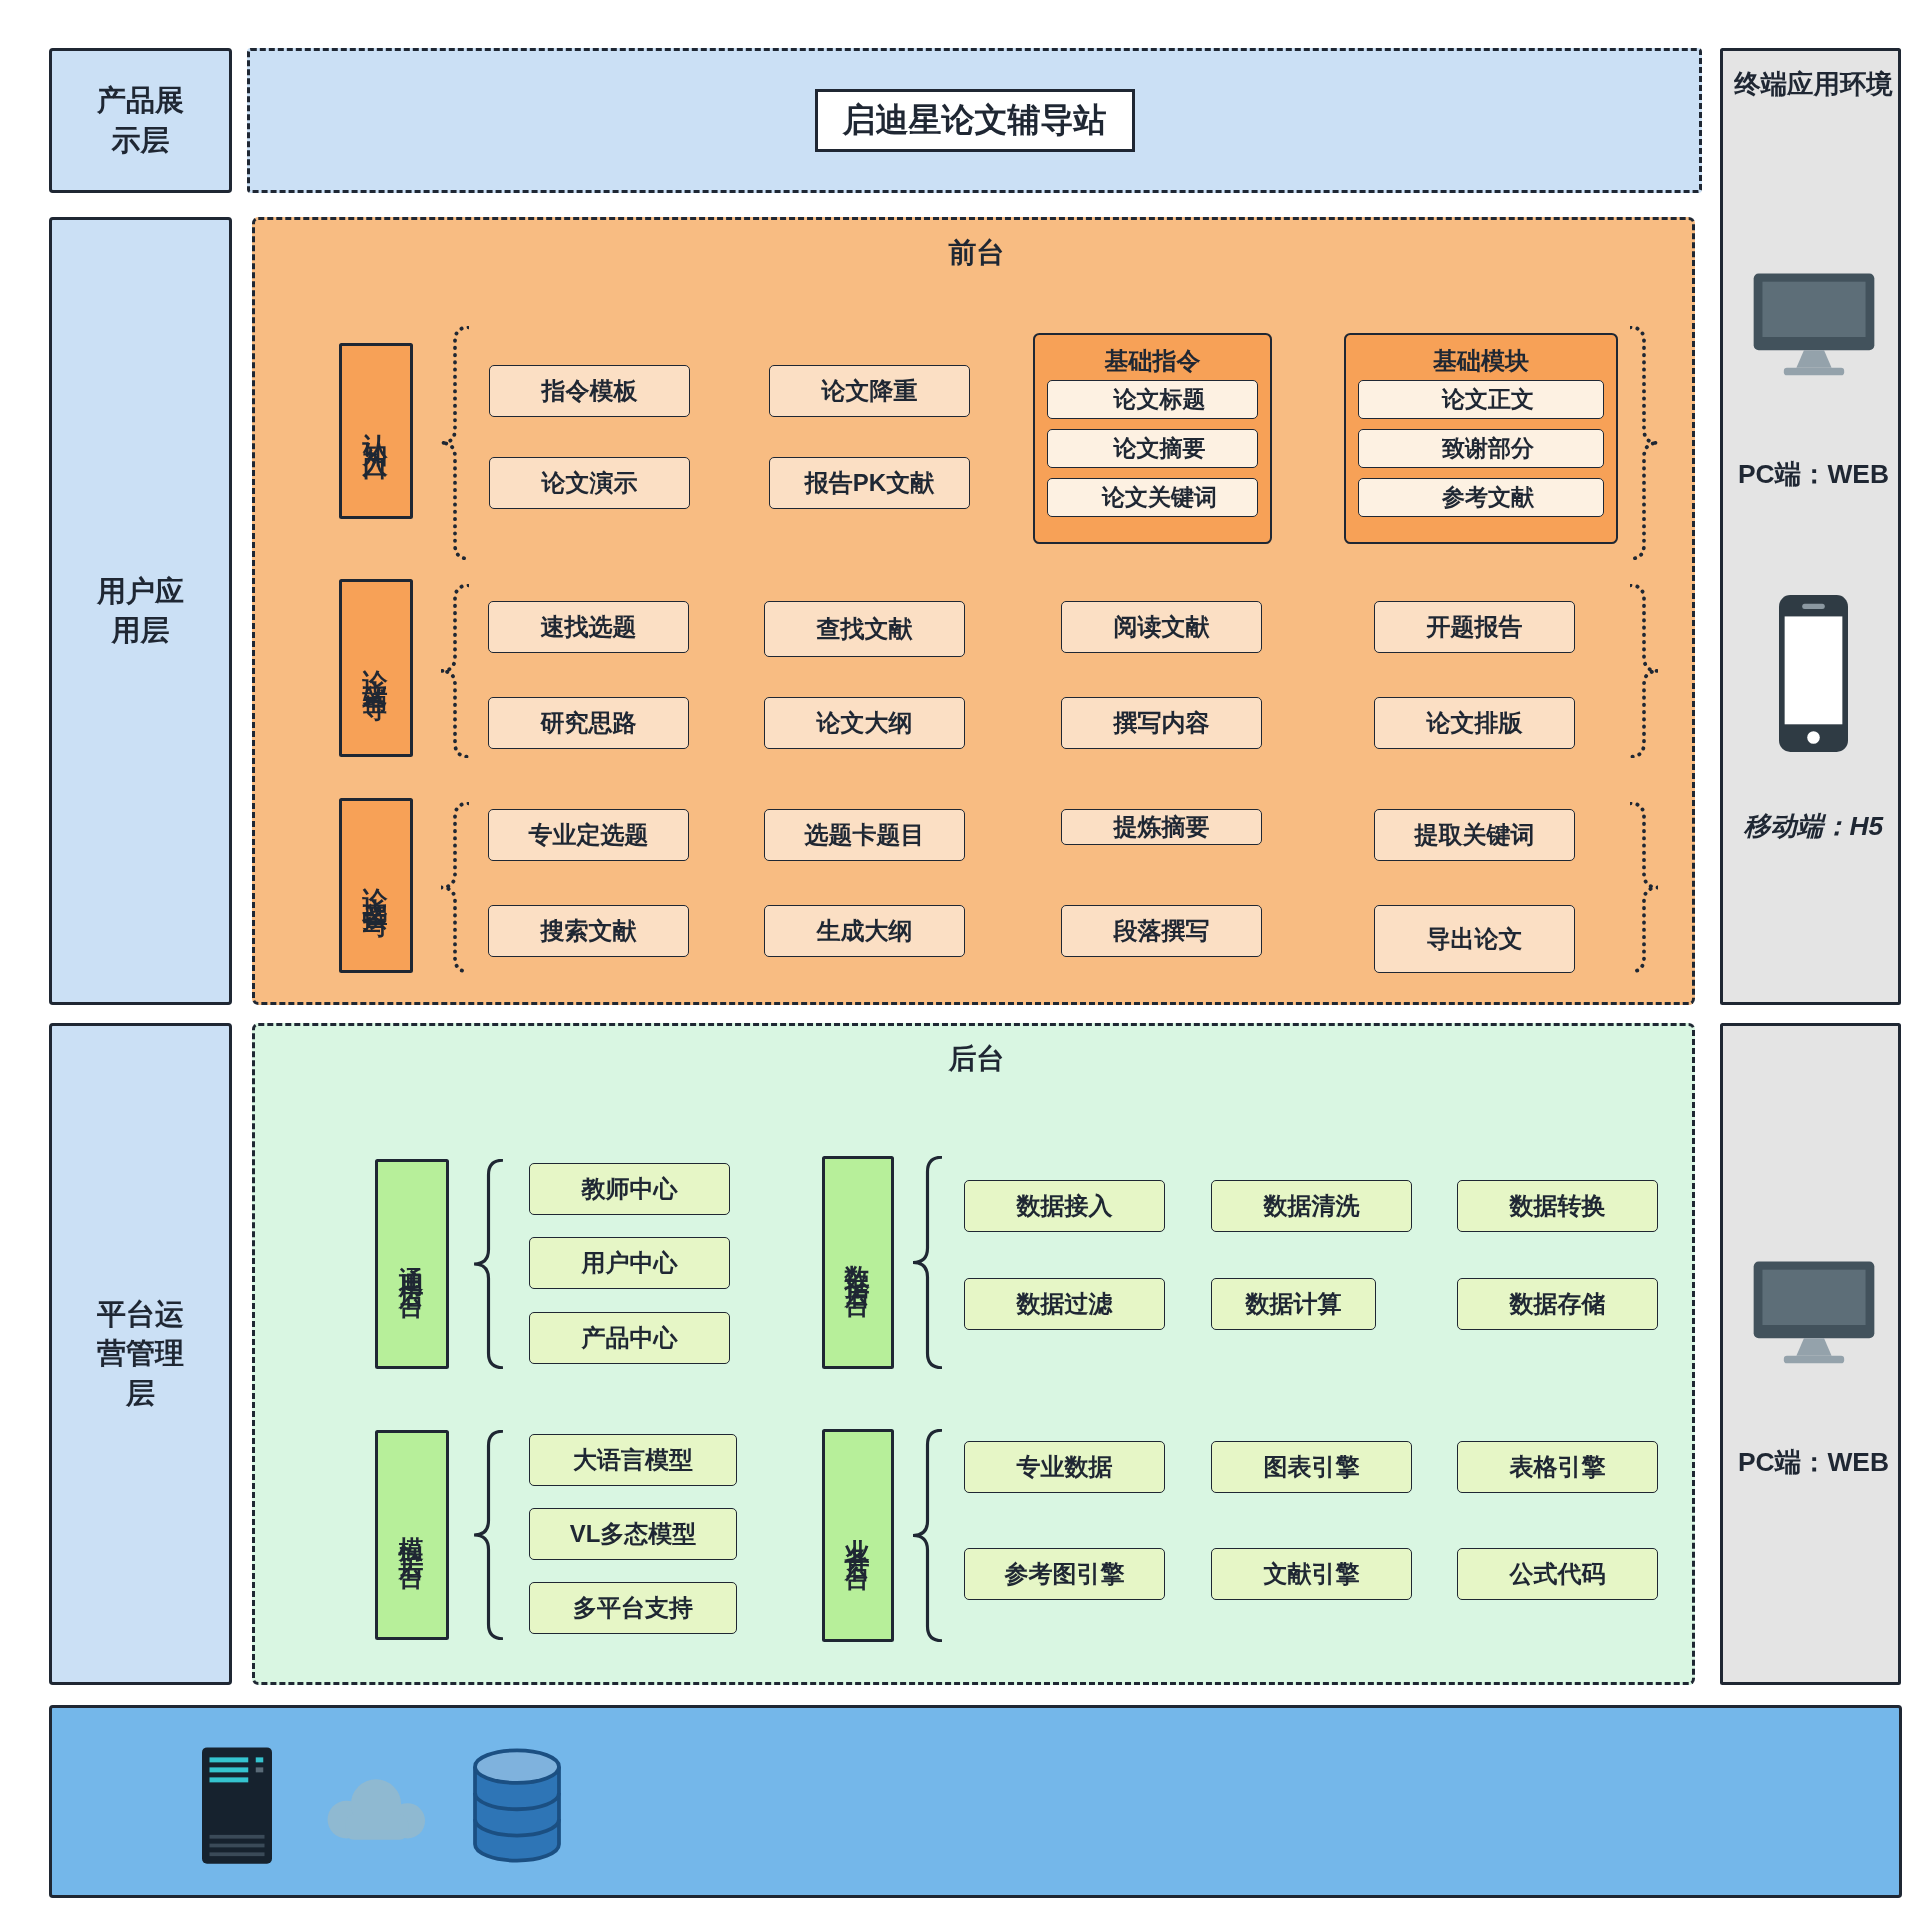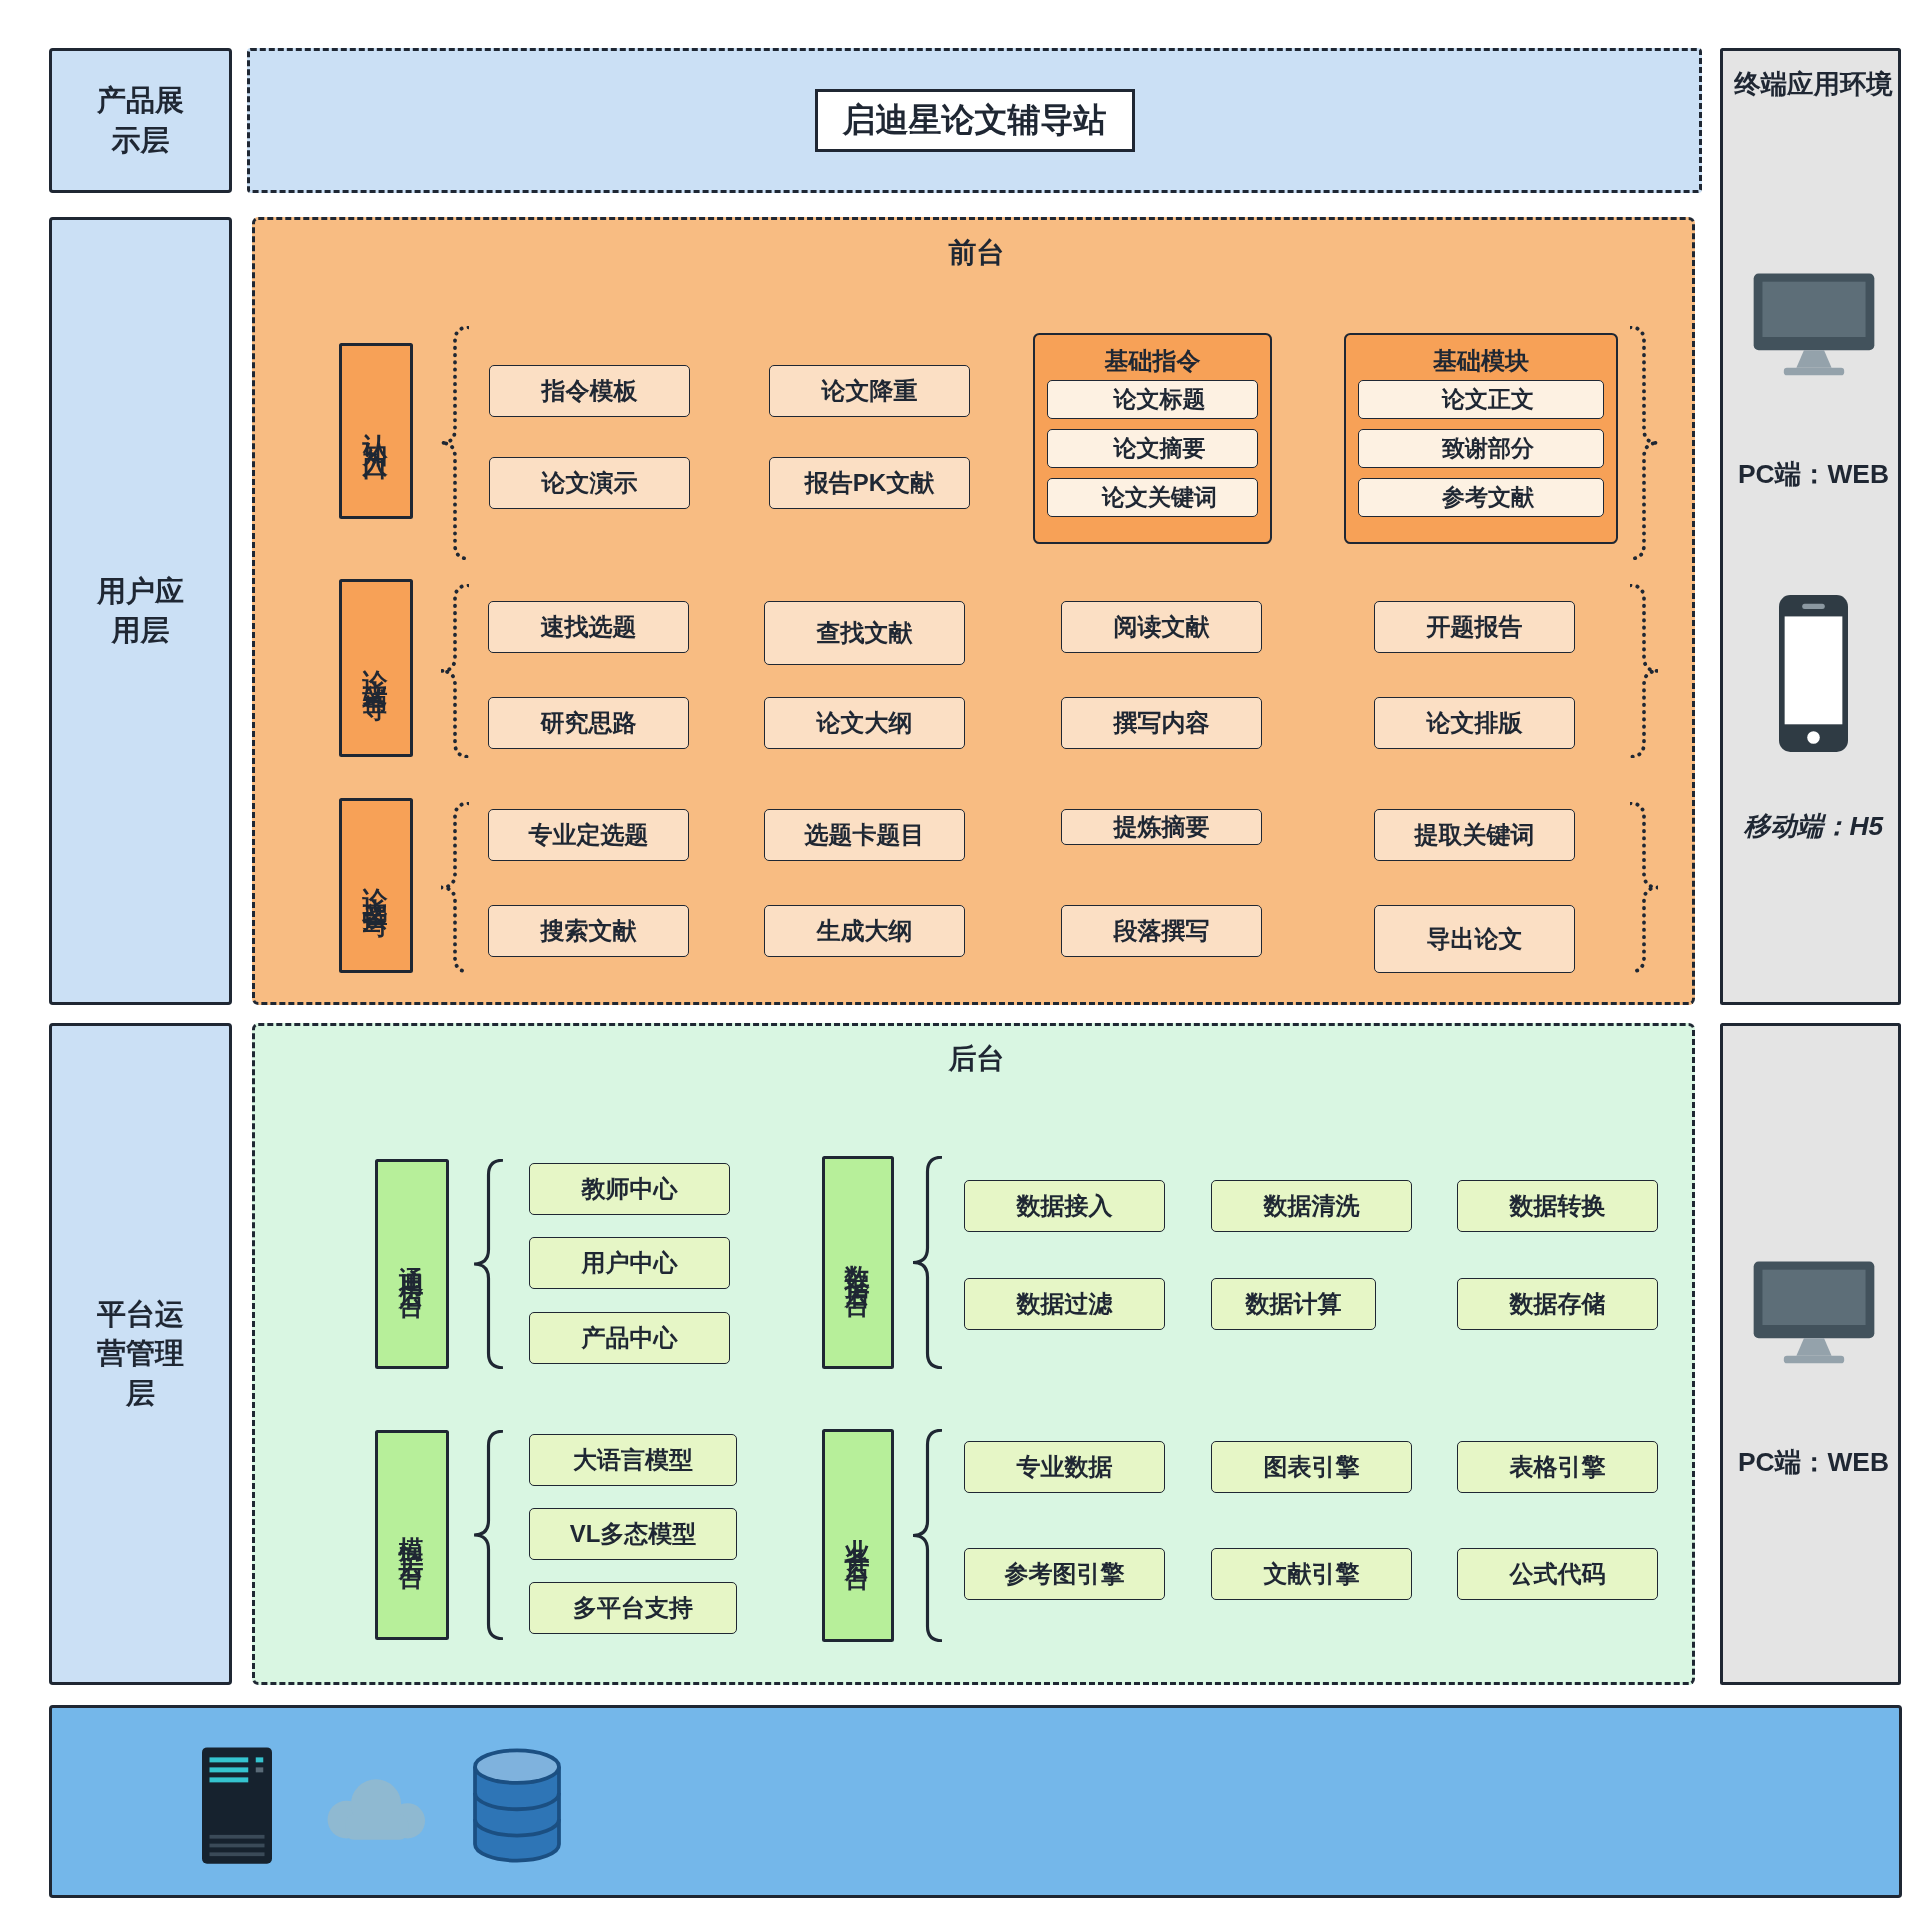--- a/index.html
+++ b/index.html
@@ -121,21 +121,21 @@
     <svg class="abs brace dotted" style="left:1375px;top:106px;width:28px;height:234px;" viewBox="0 0 44 372">
         <path d="M 0 2 Q 22 2 22 24 L 22 164 Q 22 186 44 186 Q 22 186 22 208 L 22 348 Q 22 370 0 370"></path>
       </svg>
 
     <div class="abs vlabel v-orange" style="left:84px;top:359px;width:74px;height:178px;">论文辅导</div>
     <svg class="abs brace dotted" style="left:186px;top:364px;width:28px;height:174px;" viewBox="0 0 44 276">
         <path d="M 44 2 Q 22 2 22 24 L 22 116 Q 22 138 0 138 Q 22 138 22 160 L 22 252 Q 22 274 44 274"></path>
       </svg>
     <div class="abs cbox fitem" style="left:233px;top:381px;width:201px;height:52px;">速找选题</div>
     <div class="abs cbox fitem" style="left:233px;top:477px;width:201px;height:52px;">研究思路</div>
-    <div class="abs cbox fitem" style="left:509px;top:381px;width:201px;height:64px;">查找文献</div>
+    <div class="abs cbox fitem" style="left:509px;top:381px;width:201px;height:56px;">查找文献</div>
     <div class="abs cbox fitem" style="left:509px;top:477px;width:201px;height:52px;">论文大纲</div>
     <div class="abs cbox fitem" style="left:806px;top:381px;width:201px;height:52px;">阅读文献</div>
     <div class="abs cbox fitem" style="left:806px;top:477px;width:201px;height:52px;">撰写内容</div>
     <div class="abs cbox fitem" style="left:1119px;top:381px;width:201px;height:52px;">开题报告</div>
     <div class="abs cbox fitem" style="left:1119px;top:477px;width:201px;height:52px;">论文排版</div>
     <svg class="abs brace dotted" style="left:1375px;top:364px;width:28px;height:174px;" viewBox="0 0 44 276">
         <path d="M 0 2 Q 22 2 22 24 L 22 116 Q 22 138 44 138 Q 22 138 22 160 L 22 252 Q 22 274 0 274"></path>
       </svg>
 
     <div class="abs vlabel v-orange" style="left:84px;top:578px;width:74px;height:175px;">论文撰写</div>

